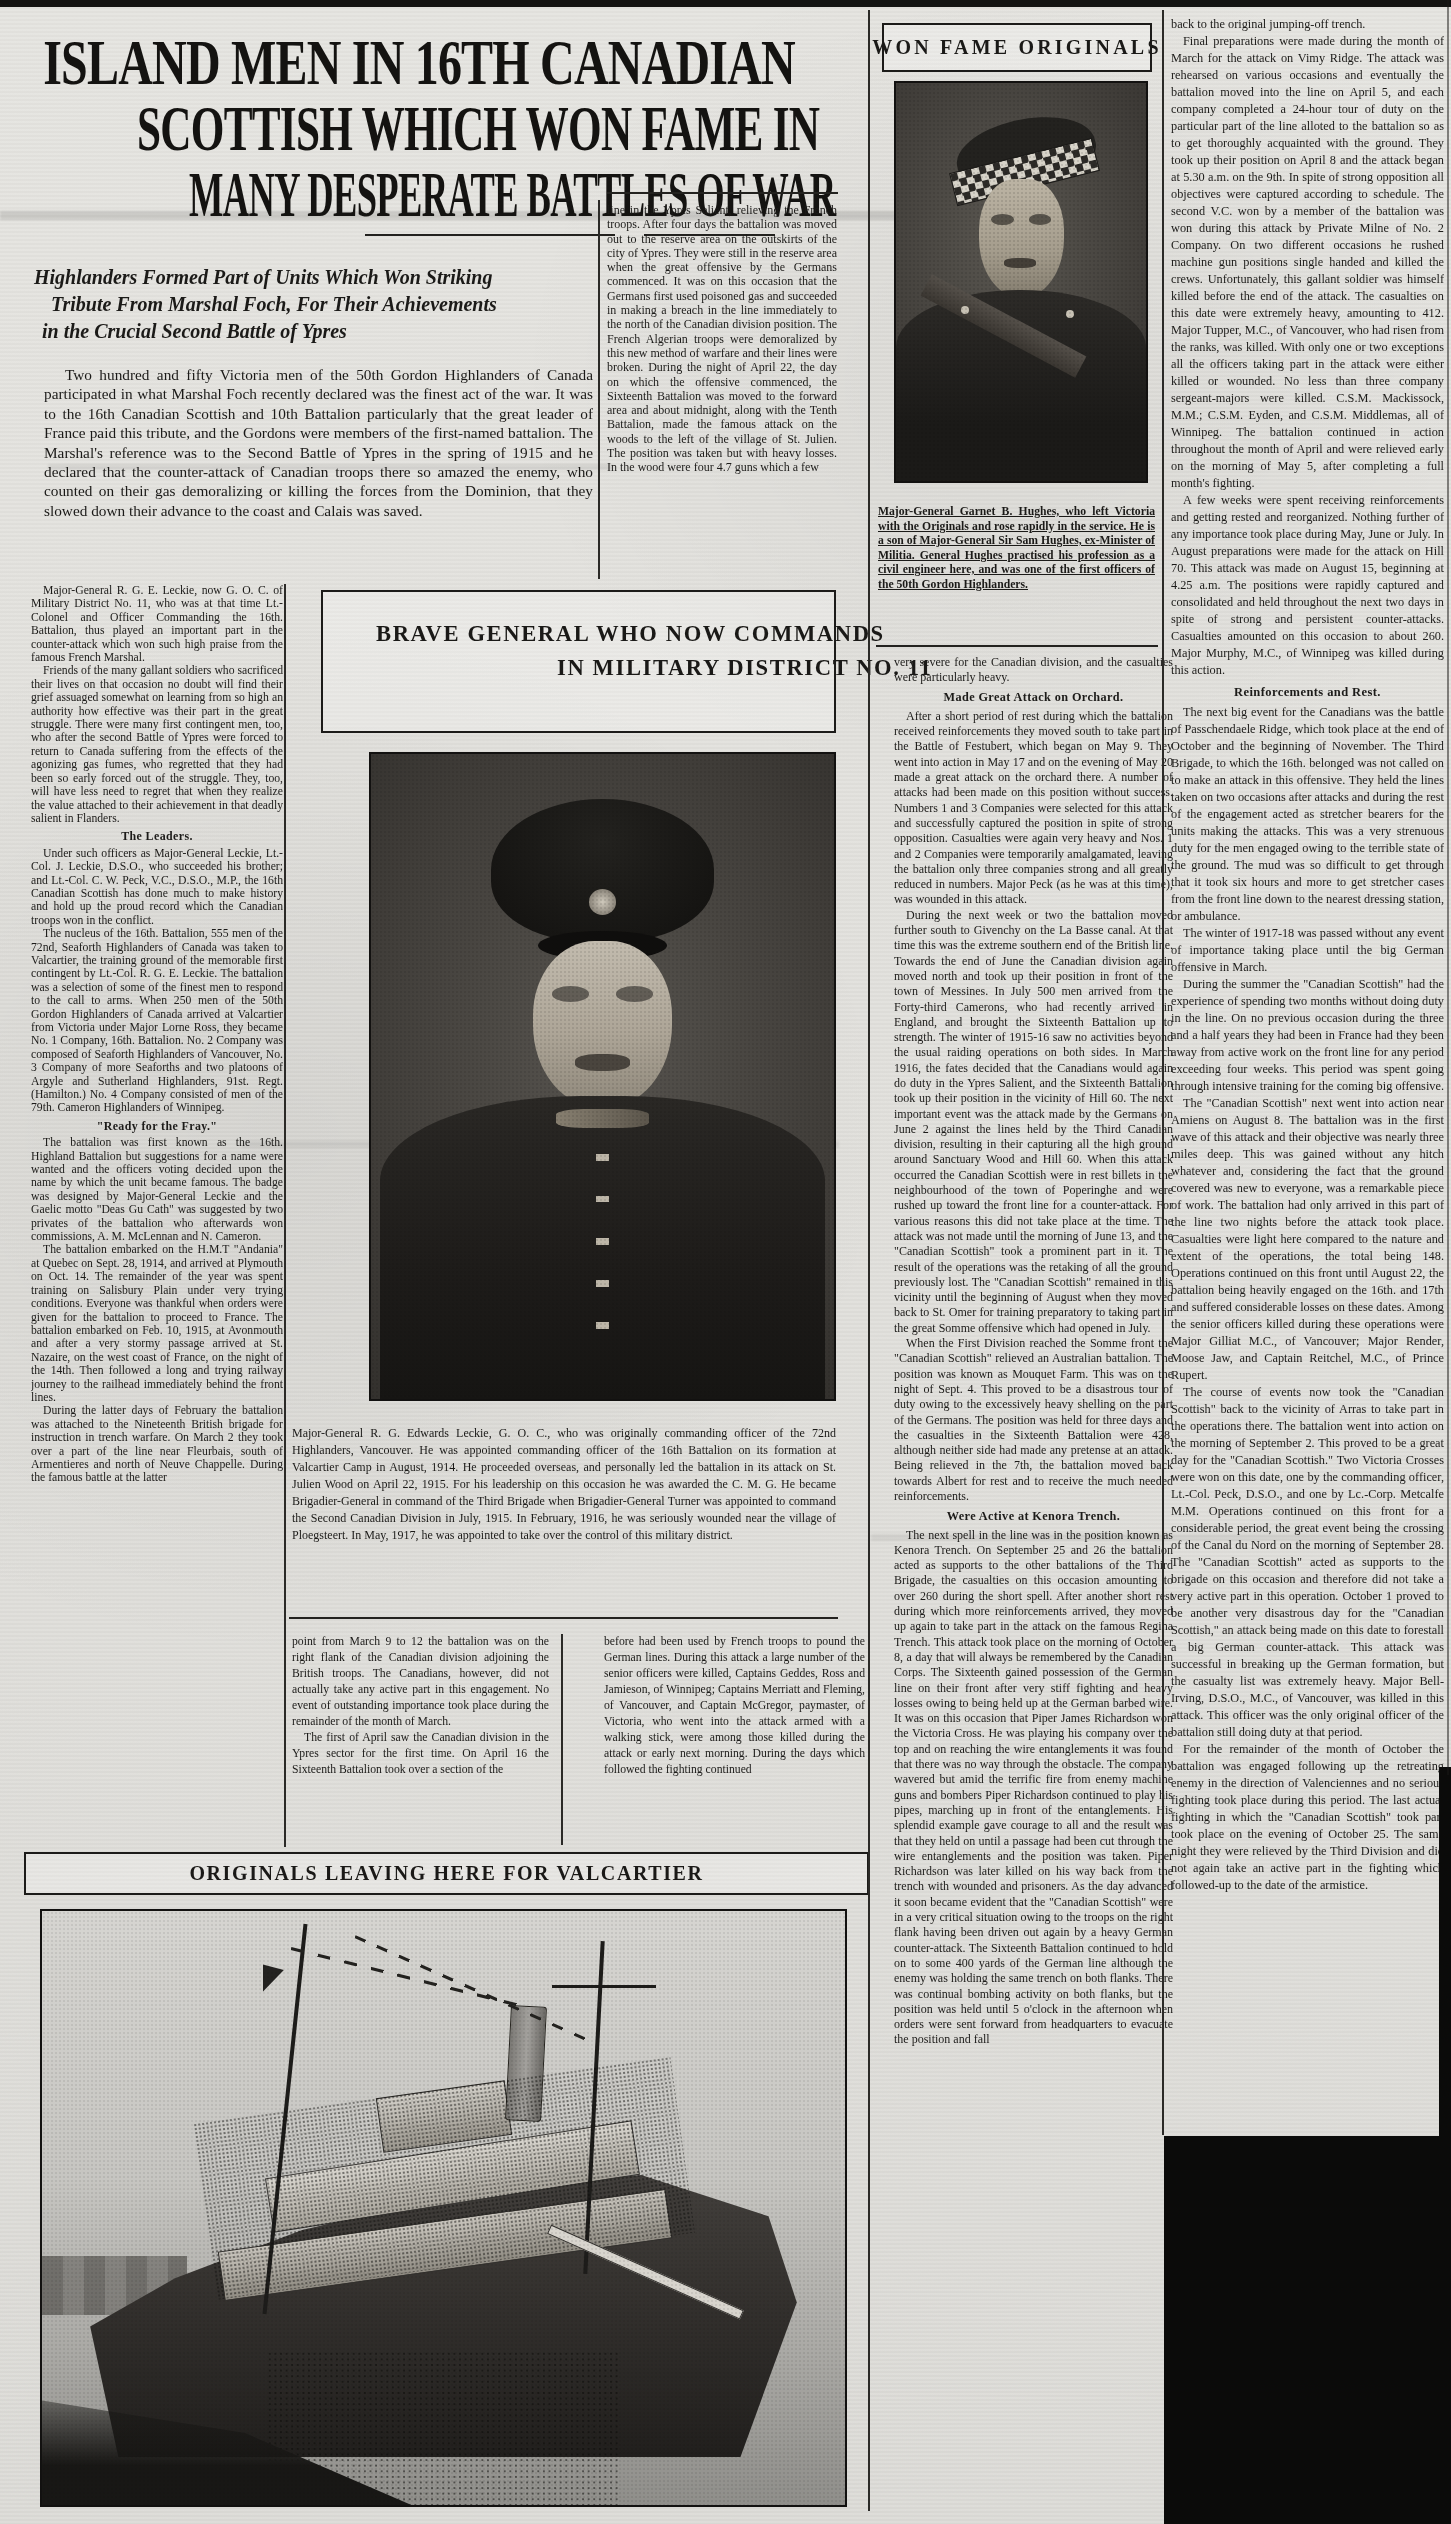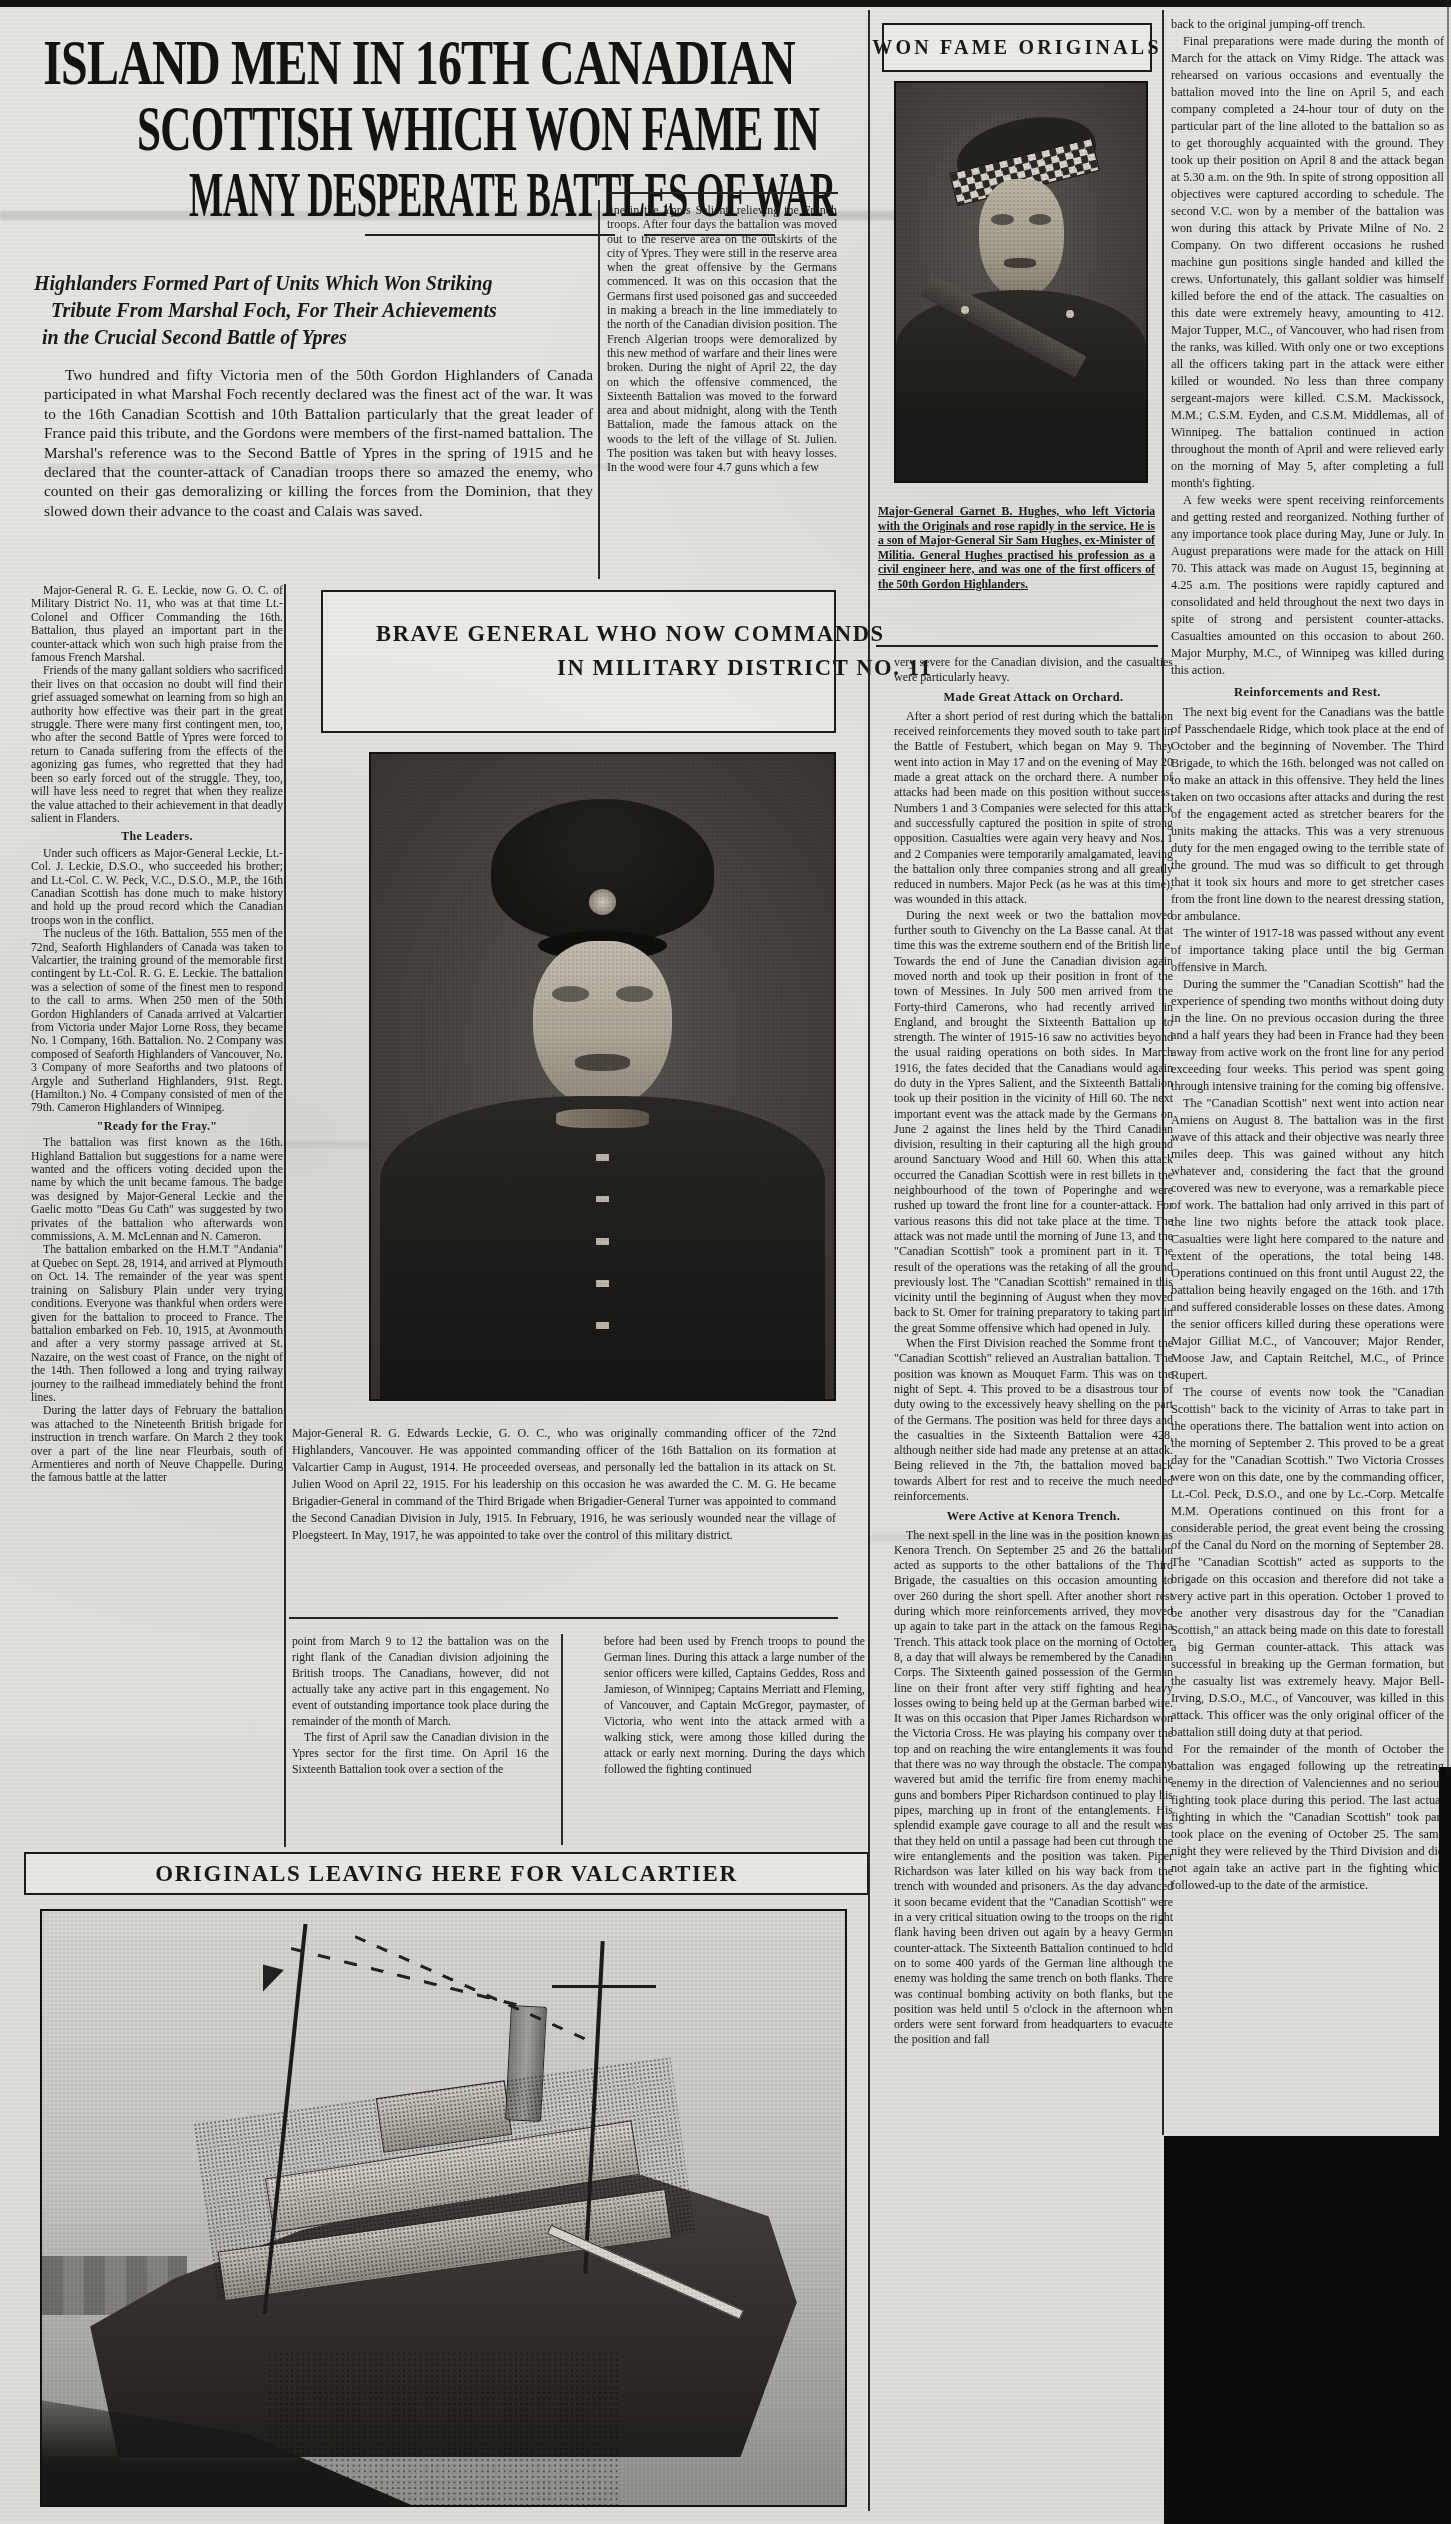--- a/index.html
+++ b/index.html
@@ -54,21 +54,21 @@
 
   <div class="abs" style="left:40px;top:31px;width:815px;">
     <div class="hl-line" style="transform:scale(1.0,1.32);margin-left:3.2px;">ISLAND MEN IN 16TH CANADIAN</div>
     <div class="hl-line" style="transform:scale(0.90,1.32);margin-left:97px;margin-top:18px;">SCOTTISH WHICH WON FAME IN</div>
     <div class="hl-line" style="transform:scale(0.76,1.32);margin-left:149px;margin-top:18px;">MANY DESPERATE BATTLES OF WAR</div>
   </div>
 
   <div class="abs rule-h" style="left:365px;top:234px;width:250px;height:2.4px;"></div>
   <div class="abs rule-h" style="left:644px;top:234px;width:131px;height:2.4px;"></div>
 
-  <div class="abs" style="left:34px;top:270px;">
+  <div class="abs" style="left:34px;top:264px;">
     <div class="deck-line">Highlanders Formed Part of Units Which Won Striking</div>
     <div class="deck-line" style="margin-left:17px;">Tribute From Marshal Foch, For Their Achievements</div>
     <div class="deck-line" style="margin-left:8px;">in the Crucial Second Battle of Ypres</div>
   </div>
 
   <div class="abs lead" style="left:44px;top:365px;width:549px;height:216px;overflow:hidden;">Two hundred and fifty Victoria men of the 50th Gordon Highlanders of Canada participated in what Marshal Foch recently declared was the finest act of the war. It was to the 16th Canadian Scottish and 10th Battalion particularly that the great leader of France paid this tribute, and the Gordons were members of the first-named battalion. The Marshal's reference was to the Second Battle of Ypres in the spring of 1915 and he declared that the counter-attack of Canadian troops there so amazed the enemy, who counted on their gas demoralizing or killing the forces from the Dominion, that they slowed down their advance to the coast and Calais was saved.</div>
 
   <div class="abs bodycol c1" style="left:31px;top:584px;width:252px;height:1263px;overflow:hidden;">
     <p>Major-General R. G. E. Leckie, now G. O. C. of Military District No. 11, who was at that time Lt.-Colonel and Officer Commanding the 16th. Battalion, thus played an important part in the counter-attack which won such high praise from the famous French Marshal.</p>
     <p>Friends of the many gallant soldiers who sacrificed their lives on that occasion no doubt will find their grief assuaged somewhat on learning from so high an authority how effective was their part in the great struggle. There were many first contingent men, too, who after the second Battle of Ypres were forced to return to Canada suffering from the effects of the agonizing gas fumes, who regretted that they had been so early forced out of the struggle. They, too, will have less need to regret that when they realize the value attached to their achievement in that deadly salient in Flanders.</p>
@@ -118,21 +118,21 @@
   <div class="abs bodycol subcol" style="left:292px;top:1634px;width:257px;height:211px;overflow:hidden;">
     <p class="cont">point from March 9 to 12 the battalion was on the right flank of the Canadian division adjoining the British troops. The Canadians, however, did not actually take any active part in this engagement. No event of outstanding importance took place during the remainder of the month of March.</p>
     <p>The first of April saw the Canadian division in the Ypres sector for the first time. On April 16 the Sixteenth Battalion took over a section of the</p>
   </div>
   <div class="abs rule-v" style="left:561px;top:1634px;width:1.6px;height:211px;"></div>
   <div class="abs bodycol subcol" style="left:604px;top:1634px;width:261px;height:211px;overflow:hidden;">
     <p class="cont">before had been used by French troops to pound the German lines. During this attack a large number of the senior officers were killed, Captains Geddes, Ross and Jamieson, of Winnipeg; Captains Merriatt and Fleming, of Vancouver, and Captain McGregor, paymaster, of Victoria, who went into the attack armed with a walking stick, were among those killed during the attack or early next morning. During the days which followed the fighting continued</p>
   </div>
 
   <div class="abs titlebox" style="left:24px;top:1852px;width:841px;height:39px;display:flex;align-items:center;justify-content:center;">
-    <span class="t" style="font-size:23px;">ORIGINALS LEAVING HERE FOR VALCARTIER</span>
+    <span class="t" style="font-size:20px;">ORIGINALS LEAVING HERE FOR VALCARTIER</span>
   </div>
 
   <div class="abs photo-frame" style="left:40px;top:1909px;width:803px;height:594px;background:linear-gradient(180deg,#d6d5d1 0%,#c6c5c1 45%,#aeadA9 70%,#8f8e8a 100%);">
 
     <div class="abs" style="left:0;top:58%;width:18%;height:10%;background:repeating-linear-gradient(90deg,#52504c 0 21px,#6e6c68 21px 42px);opacity:.7;"></div>
 
     <div class="abs" style="left:6%;top:34%;width:88%;height:58%;
          clip-path:polygon(0 62%, 12% 48%, 30% 34%, 55% 22%, 78% 18%, 96% 30%, 100% 55%, 92% 100%, 4% 100%);
          background:linear-gradient(180deg,#4b4845 0%,#393633 40%,#211f1d 100%);"></div>
 

